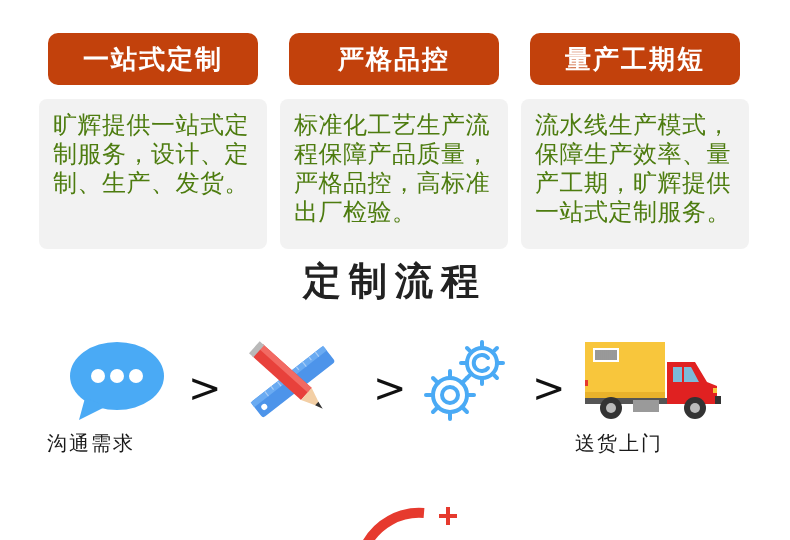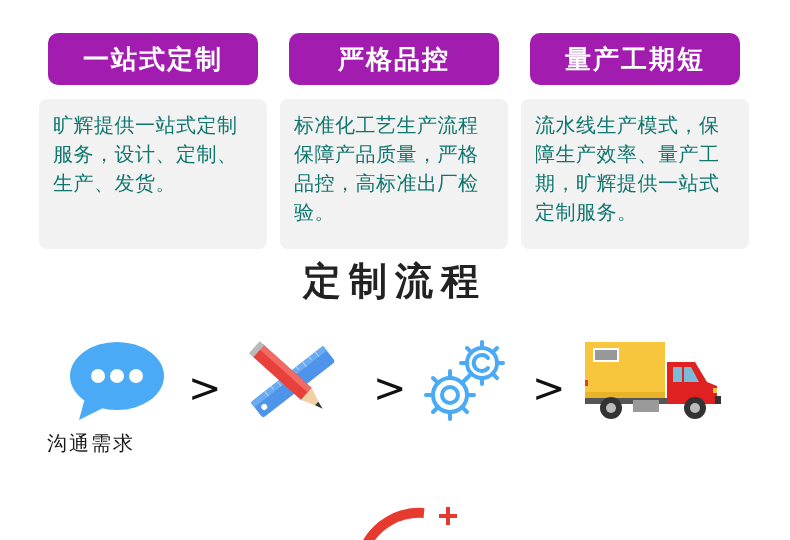--- a/index.html
+++ b/index.html
@@ -2,29 +2,29 @@
 <html><head>
 <meta charset="utf-8">
 <style>
   * { margin: 0; padding: 0; box-sizing: border-box; }
   html, body { width: 790px; height: 540px; background: #ffffff; overflow: hidden; }
   body { position: relative; font-family: "DejaVu Sans", "Liberation Sans", sans-serif; color: #1a1a1a; }
 
   .feature { position: absolute; top: 33px; width: 230px; }
   .feature-title {
     position: absolute; left: 9px; top: 0; width: 210px; height: 52px;
-    background: #a21caf; border-radius: 10px;
+    background: #c2410c; border-radius: 10px;
     color: #ffffff; font-weight: bold; font-size: 26px; letter-spacing: 2px;
     display: flex; align-items: center; justify-content: center;
   }
   .feature-box {
     position: absolute; left: 0; top: 66px; width: 228px; height: 150px;
     background: #f2f2f2; border-radius: 8px;
     padding: 12px 10px 0 14px;
-    font-size: 20px; line-height: 29px; color: #0f766e; letter-spacing: 0.5px;
+    font-size: 24px; line-height: 29px; color: #4d7c0f; letter-spacing: 0.5px;
   }
 
   .section-title {
     position: absolute; left: 0; top: 256px; width: 790px; text-align: center;
     font-size: 38px; font-weight: bold; letter-spacing: 8px; color: #222;
   }
 
   .step { position: absolute; top: 338px; width: 140px; text-align: left; }
   .step .icon { height: 85px; display: flex; align-items: center; justify-content: center; }
   .step .label { margin-top: 7px; font-size: 20px; letter-spacing: 2px; color: #1a1a1a; }
@@ -172,20 +172,21 @@
       <line x1="100" y1="27" x2="100" y2="42" stroke="#e02121" stroke-width="2"></line>
       <rect x="130" y="48" width="4" height="5" fill="#f8c63c"></rect>
       <rect x="132" y="56" width="6" height="8" fill="#333"></rect>
 
       <circle cx="28" cy="68" r="11" fill="#333"></circle>
       <circle cx="28" cy="68" r="5" fill="#bbb"></circle>
       <circle cx="112" cy="68" r="11" fill="#333"></circle>
       <circle cx="112" cy="68" r="5" fill="#bbb"></circle>
     </svg>
   </div>
+  <div class="label" style="width:140px; margin-left:-8px;">送货上门</div>
 </div>
 
 <div class="deco">
   <svg width="110" height="40" viewBox="0 0 110 40">
     <path d="M6 40 A60 60 0 0 1 64 8" fill="none" stroke="#e63a2e" stroke-width="10"></path>
     <rect x="86" y="2" width="4" height="18" fill="#e63a2e"></rect>
     <rect x="79" y="9" width="18" height="4" fill="#e63a2e"></rect>
   </svg>
 </div>
 

